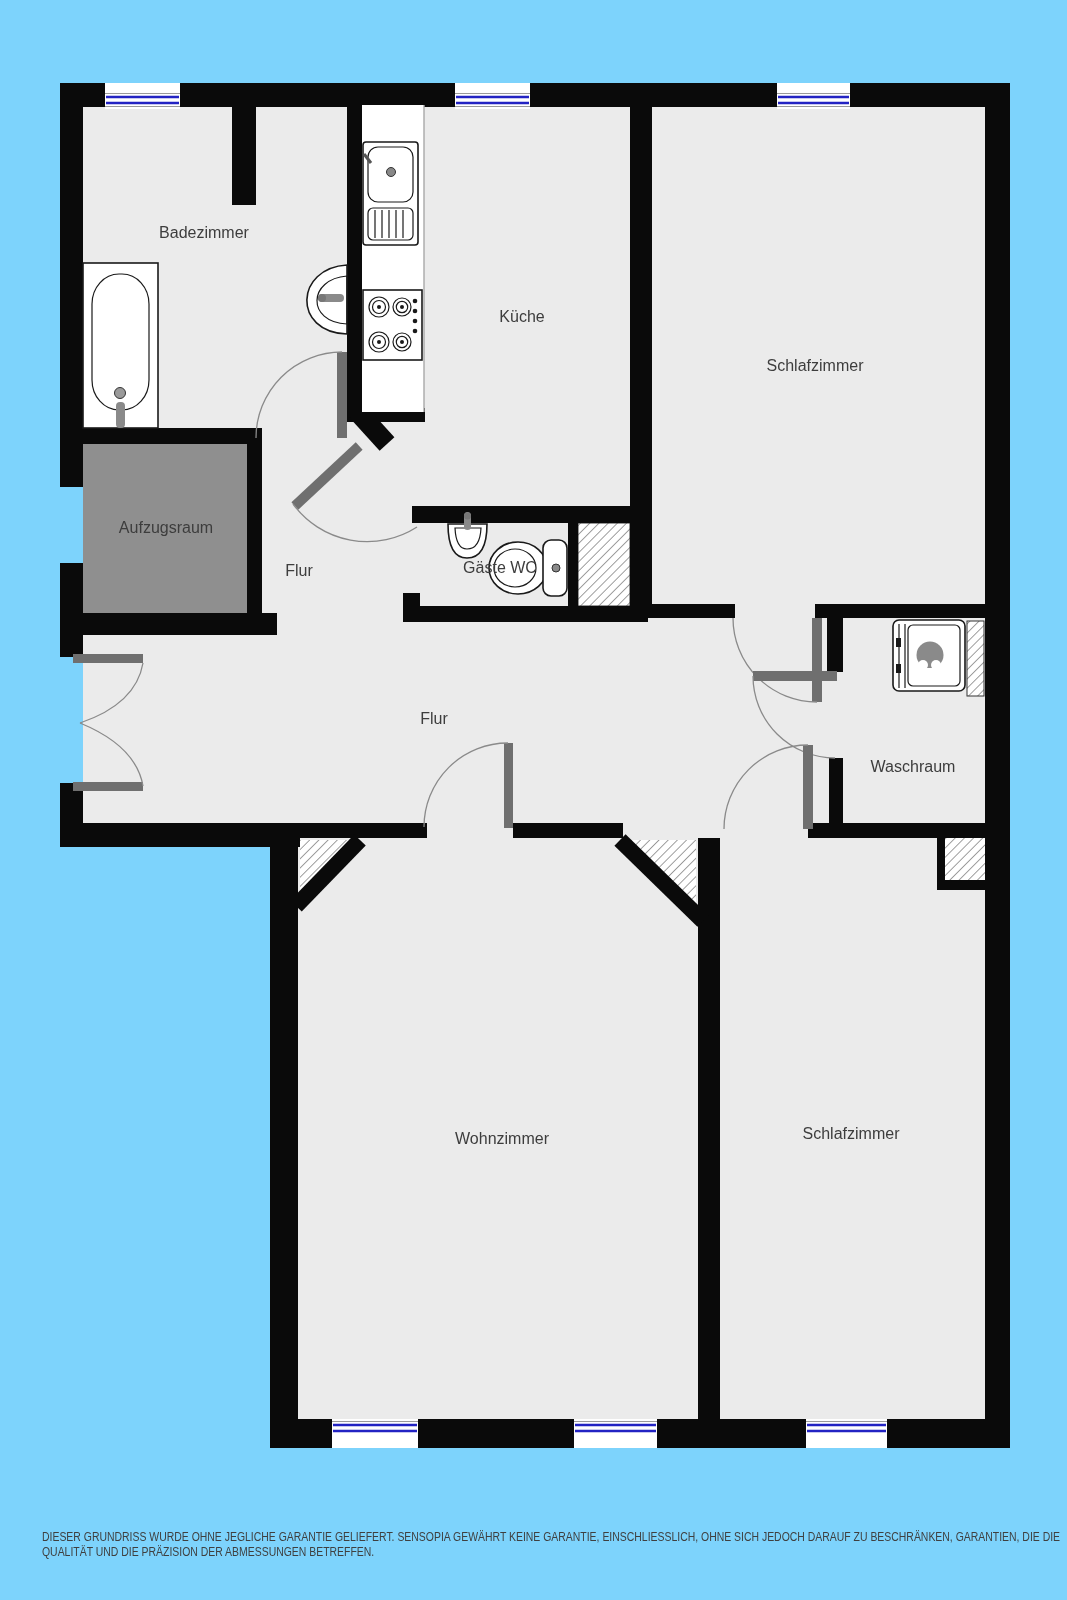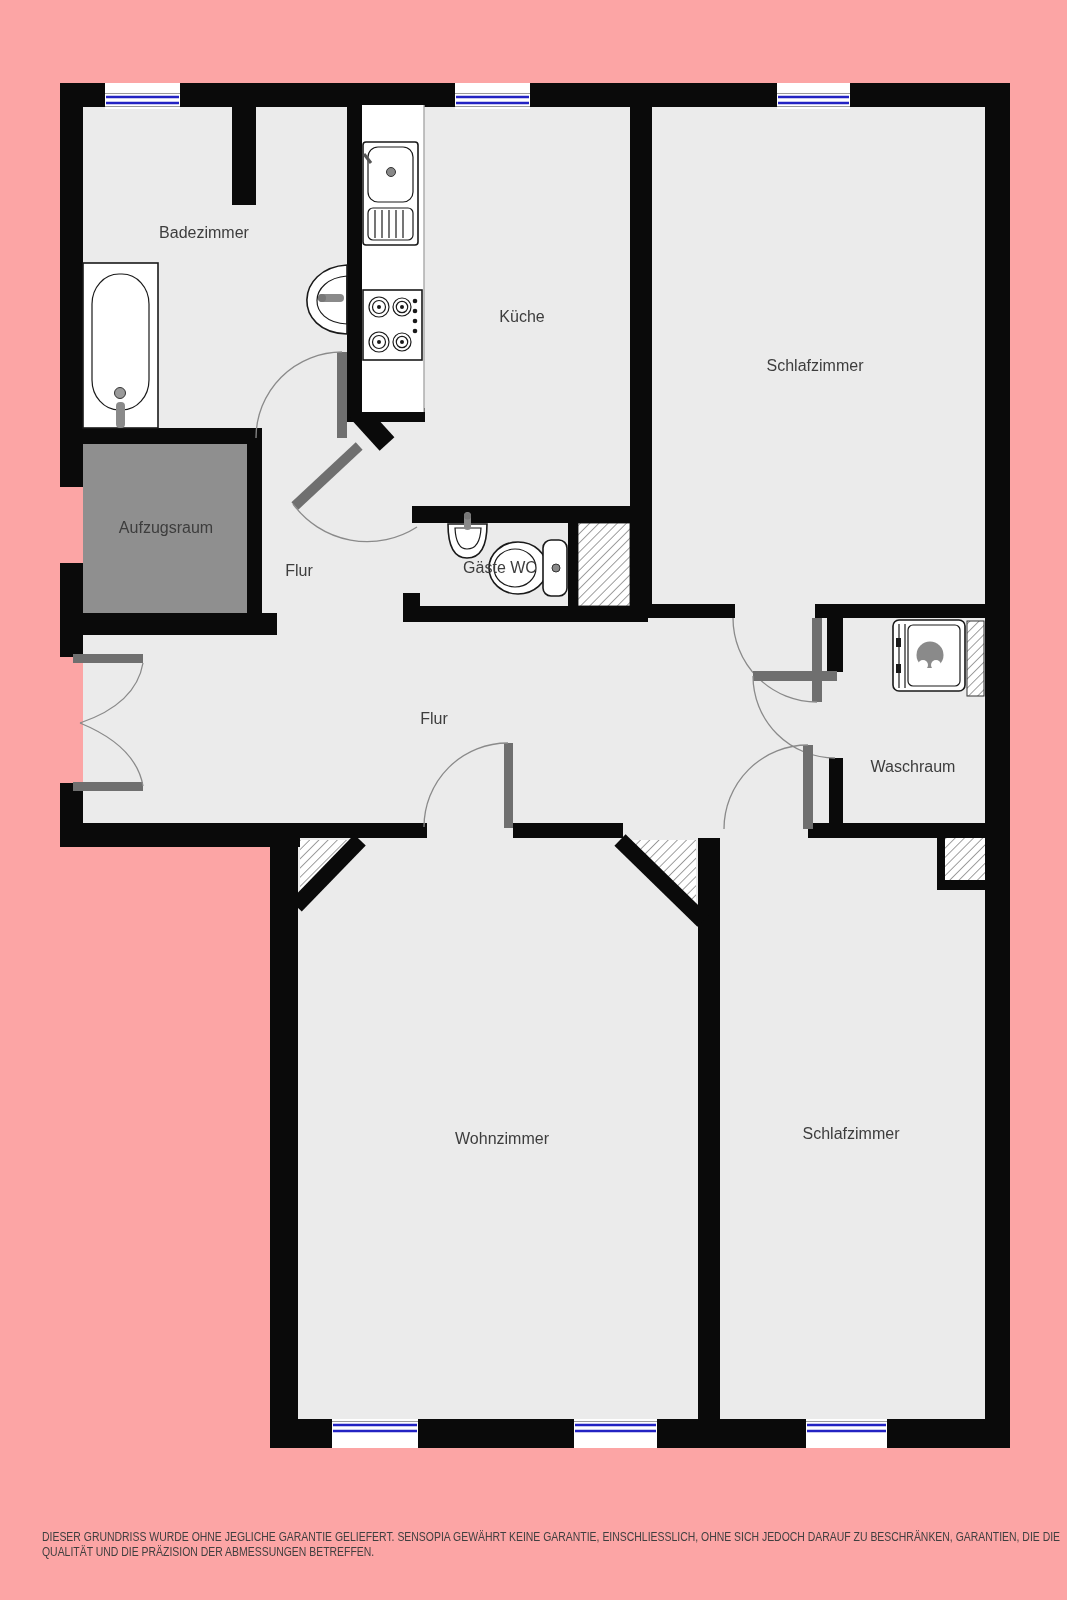--- a/index.html
+++ b/index.html
@@ -1,16 +1,16 @@
 <!DOCTYPE html>
 <html style="--wall: #0a0a0a; --floor: #ebebeb; --elevator_fill: #8f8f8f; --door_leaf: #6f6f6f; --window_glass: #2323c3; --label_text: #3d3d3d; --fixture_outline: #1a1a1a; --hatch_line: #6b6b6b; --arc_line: #8a8a8a; --disclaimer_text: #3f3f3f;"><head>
 <meta charset="utf-8">
 <style>
   html,body{margin:0;padding:0;background:#fff;}
-  #canvas{position:relative;width:1067px;height:1600px;background:#fca5a5;overflow:hidden;
+  #canvas{position:relative;width:1067px;height:1600px;background:#7dd3fc;overflow:hidden;
           font-family:"Liberation Sans",sans-serif;}
   svg{position:absolute;left:0;top:0;}
   .floor{fill:var(--floor,#ebebeb);}
   .elev{fill:var(--elevator_fill,#8f8f8f);}
   .wall{fill:var(--wall,#0a0a0a);stroke:none;}
   .wallline{stroke:var(--wall,#0a0a0a);fill:none;}
   .leaf{fill:var(--door_leaf,#6f6f6f);}
   .arc{stroke:var(--arc_line,#8a8a8a);stroke-width:1.3;fill:none;}
   .fix{fill:#fff;stroke:var(--fixture_outline,#1a1a1a);stroke-width:1.6;}
   .fixthin{fill:none;stroke:var(--fixture_outline,#1a1a1a);stroke-width:1.2;}

